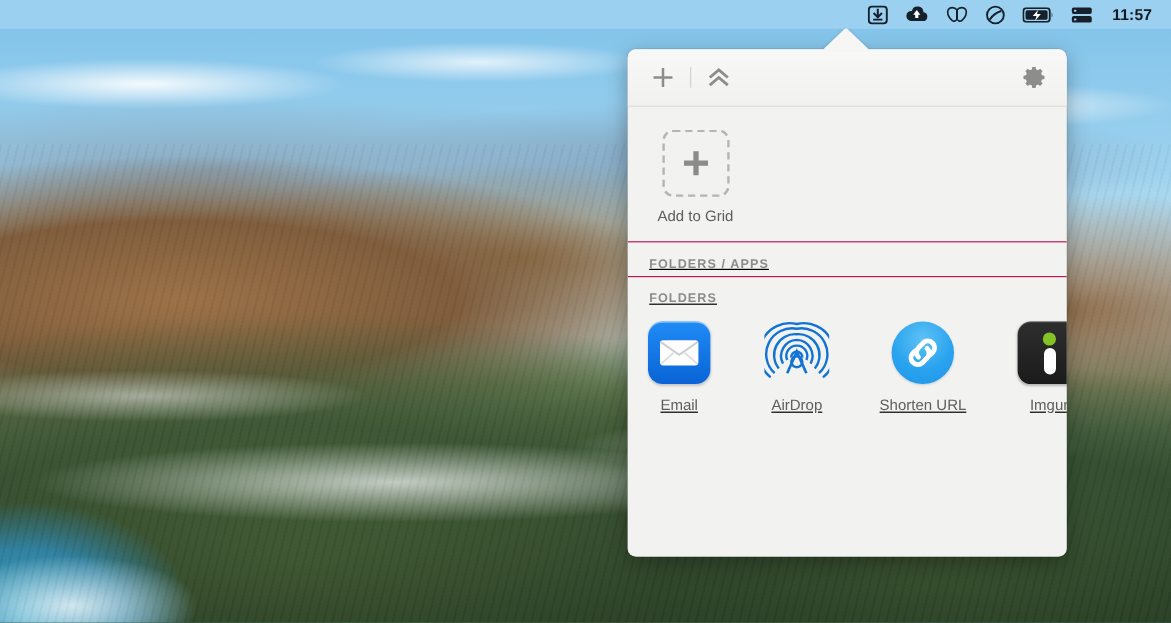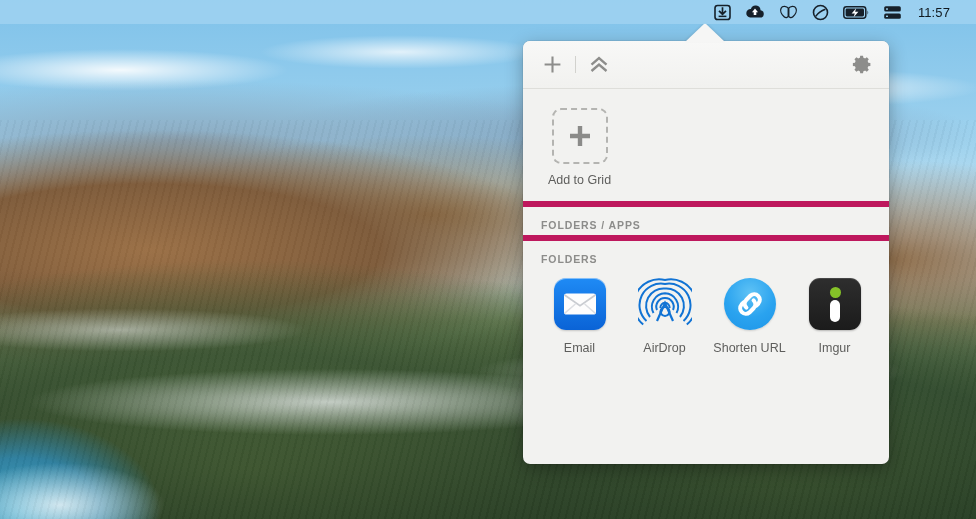--- a/index.html
+++ b/index.html
@@ -52,22 +52,23 @@
     opacity: .55;
     pointer-events: none;
   }
 
   
   #menubar {
     position: absolute; top: 0; left: 0;
     width: 976px; height: 24px;
     background: rgba(158,210,240,.88);
     display: flex; align-items: center; justify-content: flex-end;
-    padding-right: 20px;
+    padding-right: 10px;
     z-index: 30;
+    font-weight: bold;
   }
   .mb-item {
     display: flex; align-items: center; justify-content: center;
     height: 24px;
     padding: 0 7px;
     color: #16202a;
   }
   .mb-item svg { display: block; }
   #mb-clock {
     font-size: 13px; color: #10191f; letter-spacing: .1px;
@@ -115,30 +116,31 @@
   }
   .tb-sep {
     width: 1px; height: 17px;
     background: #d2d2ce;
     margin: 0 10px;
   }
   .tb-spacer { flex: 1; }
 
   
   .section { padding: 0; }
-  .section + .section { border-top: 6px solid #be185d; }
+  .section + .section { border-top: 1px solid #be185d; text-decoration: underline; }
   .section-title {
     font-size: 10.5px; font-weight: bold;
     letter-spacing: .9px;
     color: #8c8c8a;
     padding: 12px 0 4px 18px;
   }
   .tiles {
     display: flex;
     padding: 6px 0 10px 14px;
+    gap: 40px;
   }
   .tile {
     width: 85px;
     display: flex; flex-direction: column; align-items: center;
     cursor: default;
   }
   .tile-label {
     margin-top: 8px;
     font-size: 12.5px;
     color: #5e5e5c;

